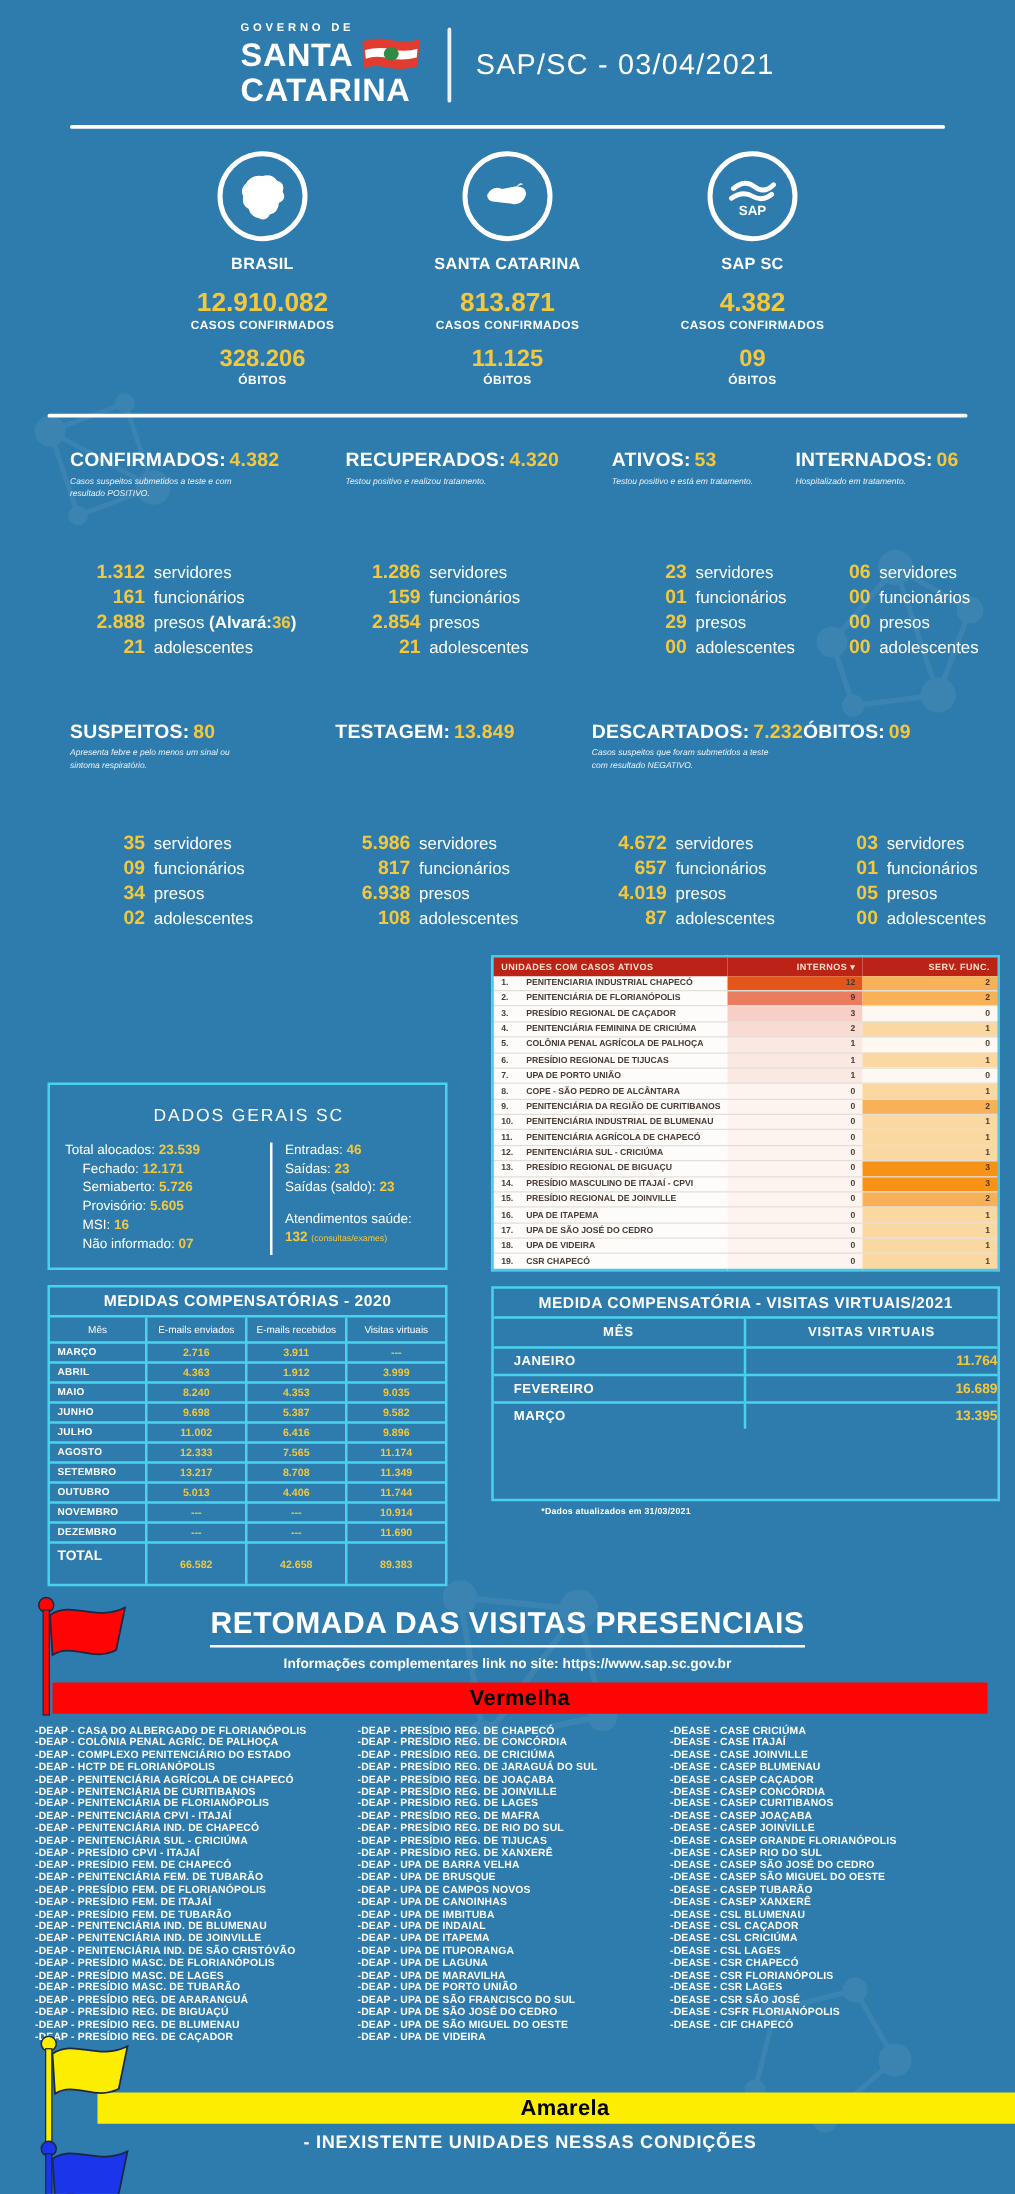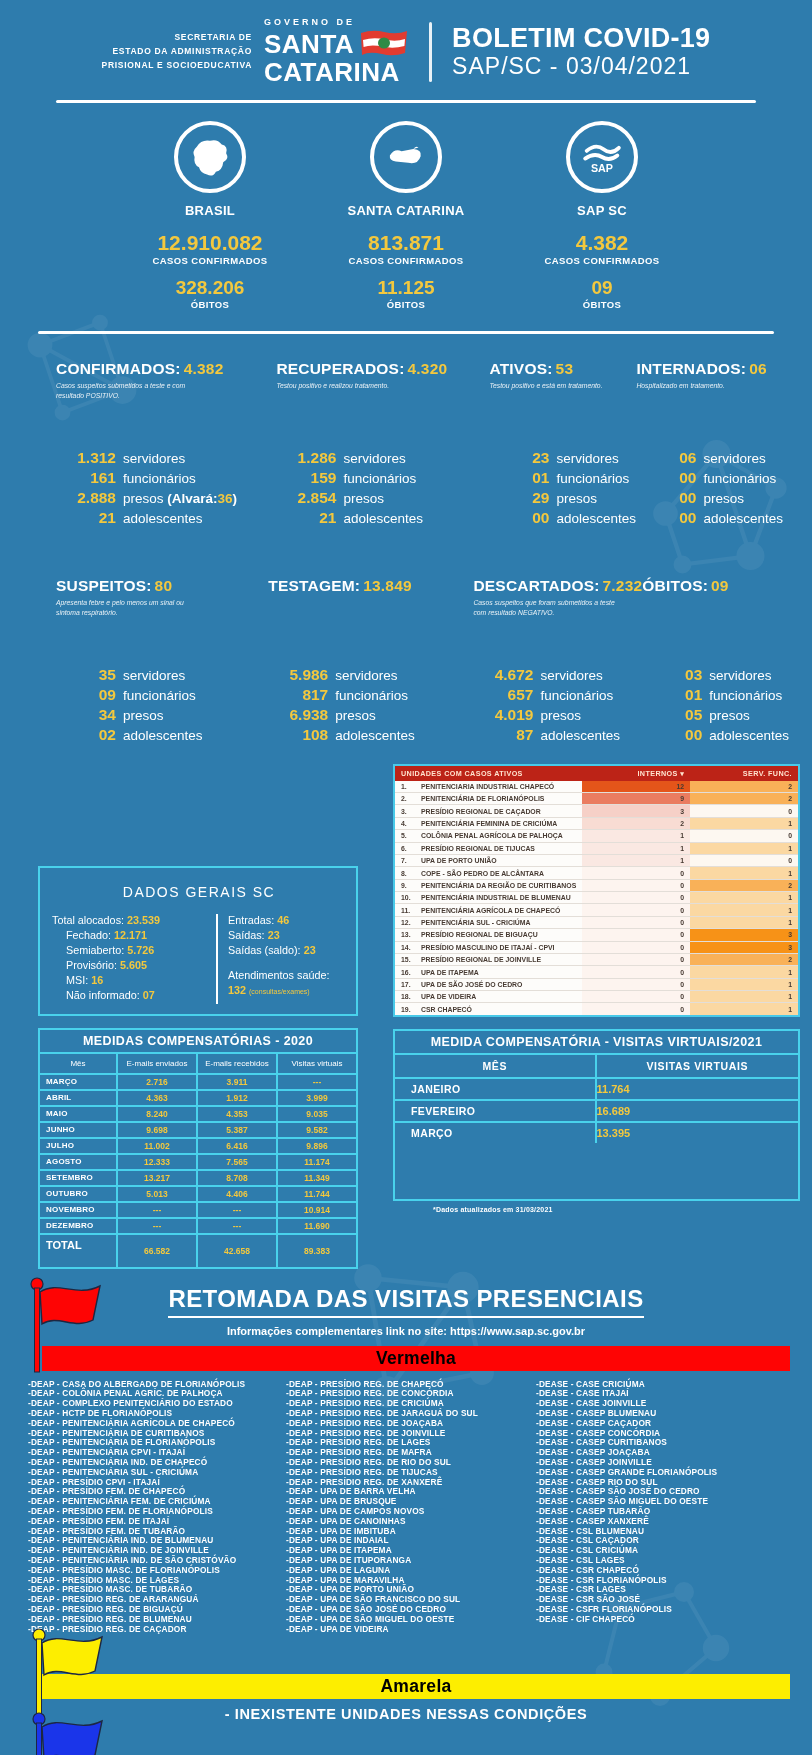--- a/index.html
+++ b/index.html
@@ -75,41 +75,41 @@
   .m20-grid .c:nth-child(4n+1){border-left:none;}
   .m20-grid .c.h{font-size:8px;font-weight:400;border-top:none;padding:5px 2px;}
   .m20-grid .c.mo{font-size:8px;font-weight:700;justify-content:flex-start;padding-left:6px;letter-spacing:.2px;}
   .m20-grid .c.n{color:#f3c83e;font-weight:700;font-size:8.5px;}
   .m20-grid .c.tot{font-size:11px;font-weight:700;justify-content:flex-start;padding:4px 0 16px 6px;}
   
   .m2021{border:2px solid #49d2ec;}
   .m21-row{display:grid;grid-template-columns:1fr 1fr;border-bottom:2px solid #49d2ec;}
   .m21-row:last-of-type{border-bottom:none;}
   .m21-row .c1{padding:4px 0 4px 16px;border-right:2px solid #49d2ec;font-size:10.5px;font-weight:700;letter-spacing:.4px;}
-  .m21-row .c2{padding:4px 0;text-align:left;font-size:11px;font-weight:800;color:#f3c83e;}
+  .m21-row .c2{padding:4px 0;text-align:right;font-size:11px;font-weight:800;color:#f3c83e;}
   .m21-row.head .c1,.m21-row.head .c2{color:#fff;font-size:10.5px;font-weight:700;text-align:center;padding:5px 0;letter-spacing:.6px;}
   .m21-filler{height:56px;}
   .footnote{font-size:7px;font-weight:600;margin:5px 0 0 40px;letter-spacing:.2px;}
   
   .retomada{position:relative;margin-top:16px;text-align:center;}
   .flag-wrap{position:absolute;left:28px;top:-8px;}
   .ret-title{font-size:24px;font-weight:800;letter-spacing:.4px;display:inline-block;border-bottom:2.5px solid #fff;padding-bottom:3px;}
   .ret-sub{font-size:11px;font-weight:600;margin-top:7px;}
   .banner{height:25px;margin:9px 0 0 42px;width:748px;display:flex;align-items:center;justify-content:center;color:#000;font-weight:700;font-size:17.5px;letter-spacing:.3px;}
   .banner.red{background:#fe0404;}
   .banner.yellow{background:#fdee00;}
   .banner.blue{background:#1a35ea;border:1px solid #cfe3ee;}
   .lists{display:flex;text-align:left;padding:9px 0 0 28px;}
   .flist{width:258px;flex:none;}
   .flist:nth-child(2){width:250px;}
   .flist div{font-size:8.3px;font-weight:700;letter-spacing:.15px;line-height:9.8px;white-space:nowrap;}
   .flag-section{position:relative;}
   .flag-section .flag-wrap{position:absolute;left:30px;}
   .inexist{margin-top:7px;text-align:center;font-size:14.5px;font-weight:800;letter-spacing:.6px;}
-  .sec-amarela{margin-top:40px;}
+  .sec-amarela{margin-top:40px;padding-left:36px;}
   .sec-amarela .flag-wrap{top:-46px;}
   .sec-azul{margin-top:46px;}
   .sec-azul .flag-wrap{top:-56px;}
 </style>
 </head>
 <body>
 
 <svg class="mol" style="left:10px;top:300px" width="150" height="150" viewBox="0 0 100 100">
     <g stroke="#fff" stroke-width="2.5" fill="#fff">
       <path d="M20 30 L60 15 L75 60 L35 75 Z M20 30 L75 60" fill="none"></path>
@@ -143,40 +143,34 @@
       <path d="M25 30 L65 20 L85 55 L50 85 L15 70 Z" fill="none"></path>
       <circle cx="25" cy="30" r="6"></circle>
       <circle cx="65" cy="20" r="5"></circle>
       <circle cx="85" cy="55" r="7"></circle>
       <circle cx="50" cy="85" r="5"></circle>
       <circle cx="15" cy="70" r="4"></circle>
     </g>
   </svg>
 
 <div class="header">
-  <div class="org">
-    <div>SECRETARIA DE</div>
-    <div>ESTADO DA ADMINISTRAÇÃO</div>
-    <div>PRISIONAL E SOCIOEDUCATIVA</div>
-  </div>
   <div class="logo-block">
     <span class="gov-de">GOVERNO DE</span>
     <span class="santa-row">
       <span class="santa">SANTA</span>
       <svg width="50" height="30" viewBox="0 0 50 30">
         <path d="M2 4 Q14 0 25 3 Q38 6 48 2 L46 24 Q34 28 23 25 Q10 22 3 26 Z" fill="#e23b30"></path>
         <path d="M4 11 Q15 8 25 10.5 Q37 13 46 10 L45.4 17 Q34 20 24 17.6 Q12 15 4.6 18 Z" fill="#fff"></path>
         <ellipse cx="25" cy="14" rx="6" ry="5.5" fill="#2f8a46"></ellipse>
       </svg>
     </span>
     <span class="catarina">CATARINA</span>
   </div>
   <div class="divider"></div>
   <div class="title-block">
-    <div class="main-title">BOLETIM COVID-19</div>
     <div class="sub-title">SAP/SC - 03/04/2021</div>
   </div>
 </div>
 
 <div class="rule rule1"></div>
 
 <div class="regions" id="regions">
  <div class="region">
   <div class="circle">
         <svg width="44" height="44" viewBox="0 0 60 60">
@@ -632,21 +626,21 @@
         <div>-DEAP - COMPLEXO PENITENCIÁRIO DO ESTADO</div>
         <div>-DEAP - HCTP DE FLORIANÓPOLIS</div>
         <div>-DEAP - PENITENCIÁRIA AGRÍCOLA DE CHAPECÓ</div>
         <div>-DEAP - PENITENCIÁRIA DE CURITIBANOS</div>
         <div>-DEAP - PENITENCIÁRIA DE FLORIANÓPOLIS</div>
         <div>-DEAP - PENITENCIÁRIA CPVI - ITAJAÍ</div>
         <div>-DEAP - PENITENCIÁRIA IND. DE CHAPECÓ</div>
         <div>-DEAP - PENITENCIÁRIA SUL - CRICIÚMA</div>
         <div>-DEAP - PRESÍDIO CPVI - ITAJAÍ</div>
         <div>-DEAP - PRESÍDIO FEM. DE CHAPECÓ</div>
-        <div>-DEAP - PENITENCIÁRIA FEM. DE CRICIÚMA</div>
+        <div>-DEAP - PENITENCIÁRIA FEM. DE TUBARÃO</div>
         <div>-DEAP - PRESÍDIO FEM. DE FLORIANÓPOLIS</div>
         <div>-DEAP - PRESÍDIO FEM. DE ITAJAÍ</div>
         <div>-DEAP - PRESÍDIO FEM. DE TUBARÃO</div>
         <div>-DEAP - PENITENCIÁRIA IND. DE BLUMENAU</div>
         <div>-DEAP - PENITENCIÁRIA IND. DE JOINVILLE</div>
         <div>-DEAP - PENITENCIÁRIA IND. DE SÃO CRISTÓVÃO</div>
         <div>-DEAP - PRESÍDIO MASC. DE FLORIANÓPOLIS</div>
         <div>-DEAP - PRESÍDIO MASC. DE LAGES</div>
         <div>-DEAP - PRESÍDIO MASC. DE TUBARÃO</div>
         <div>-DEAP - PRESÍDIO REG. DE ARARANGUÁ</div>

